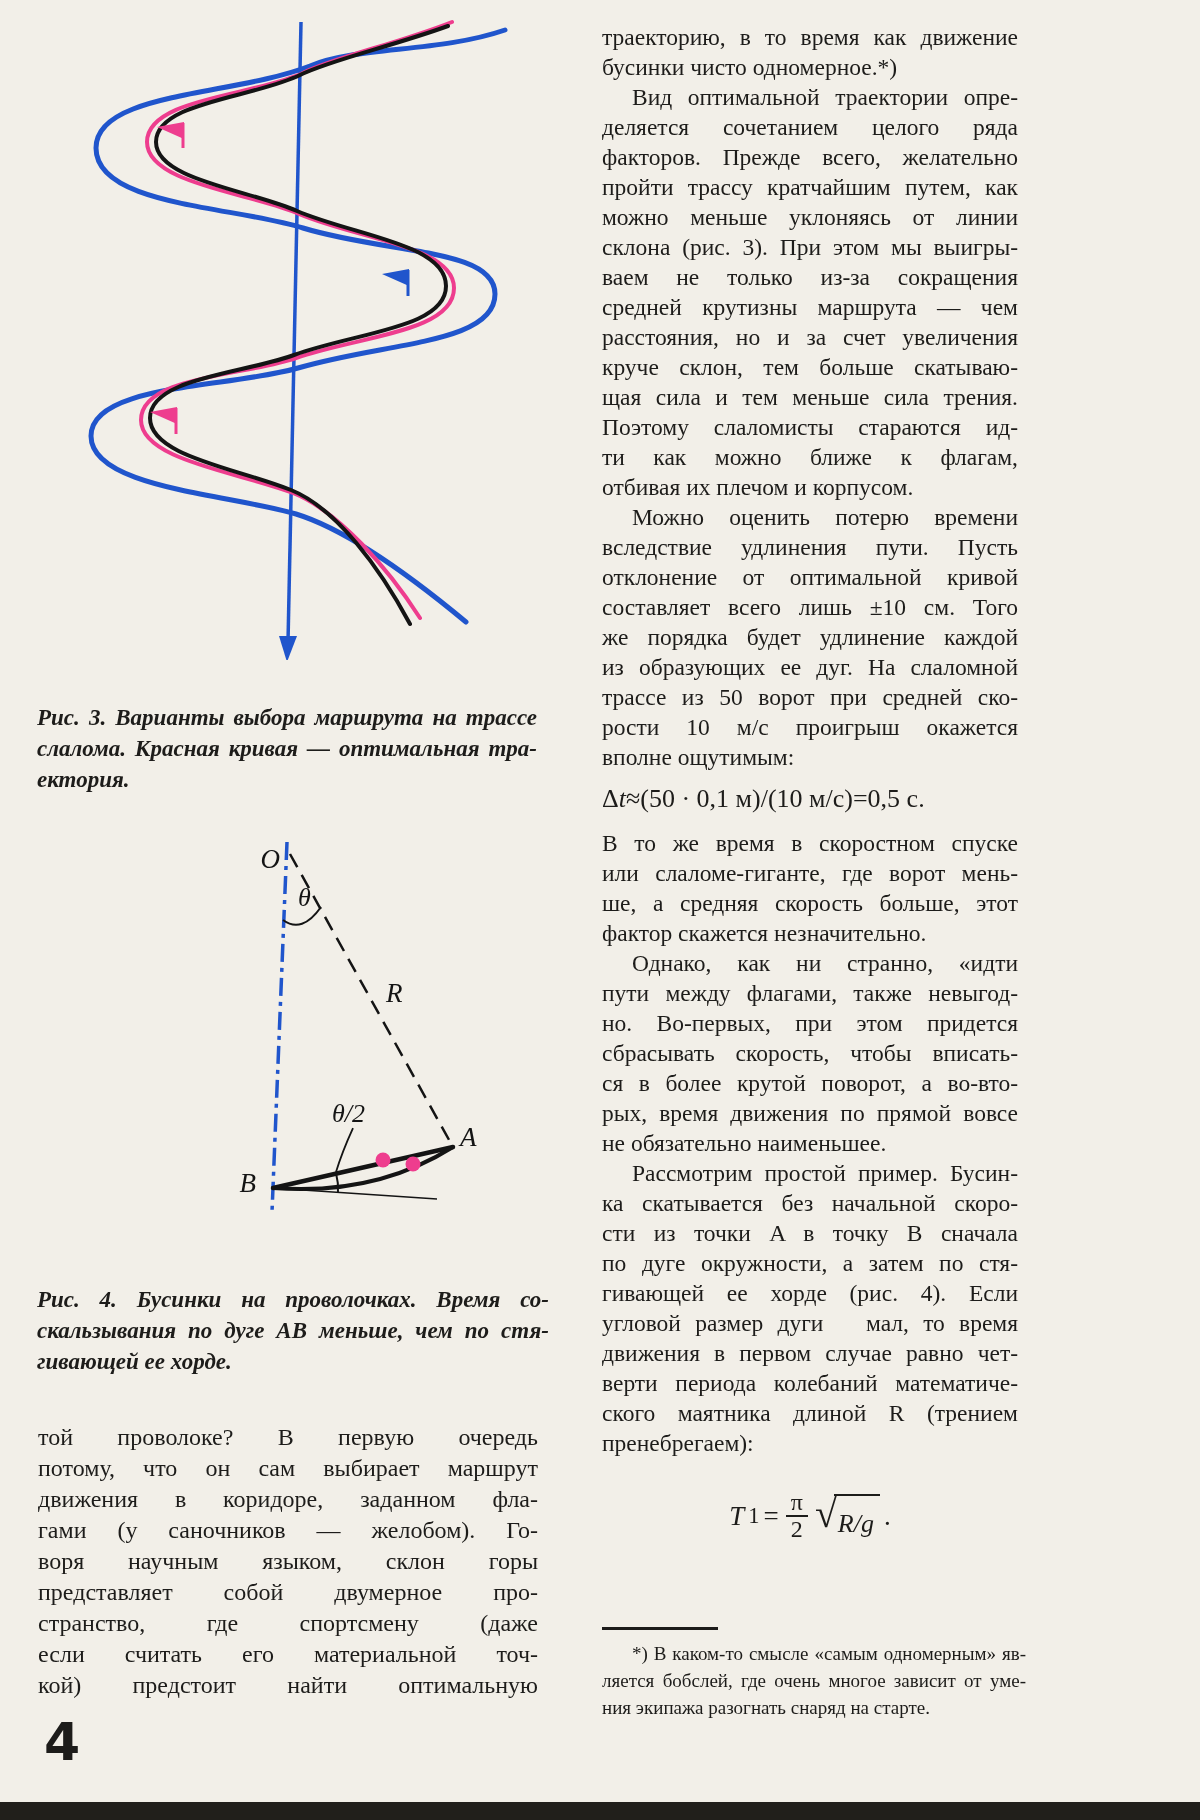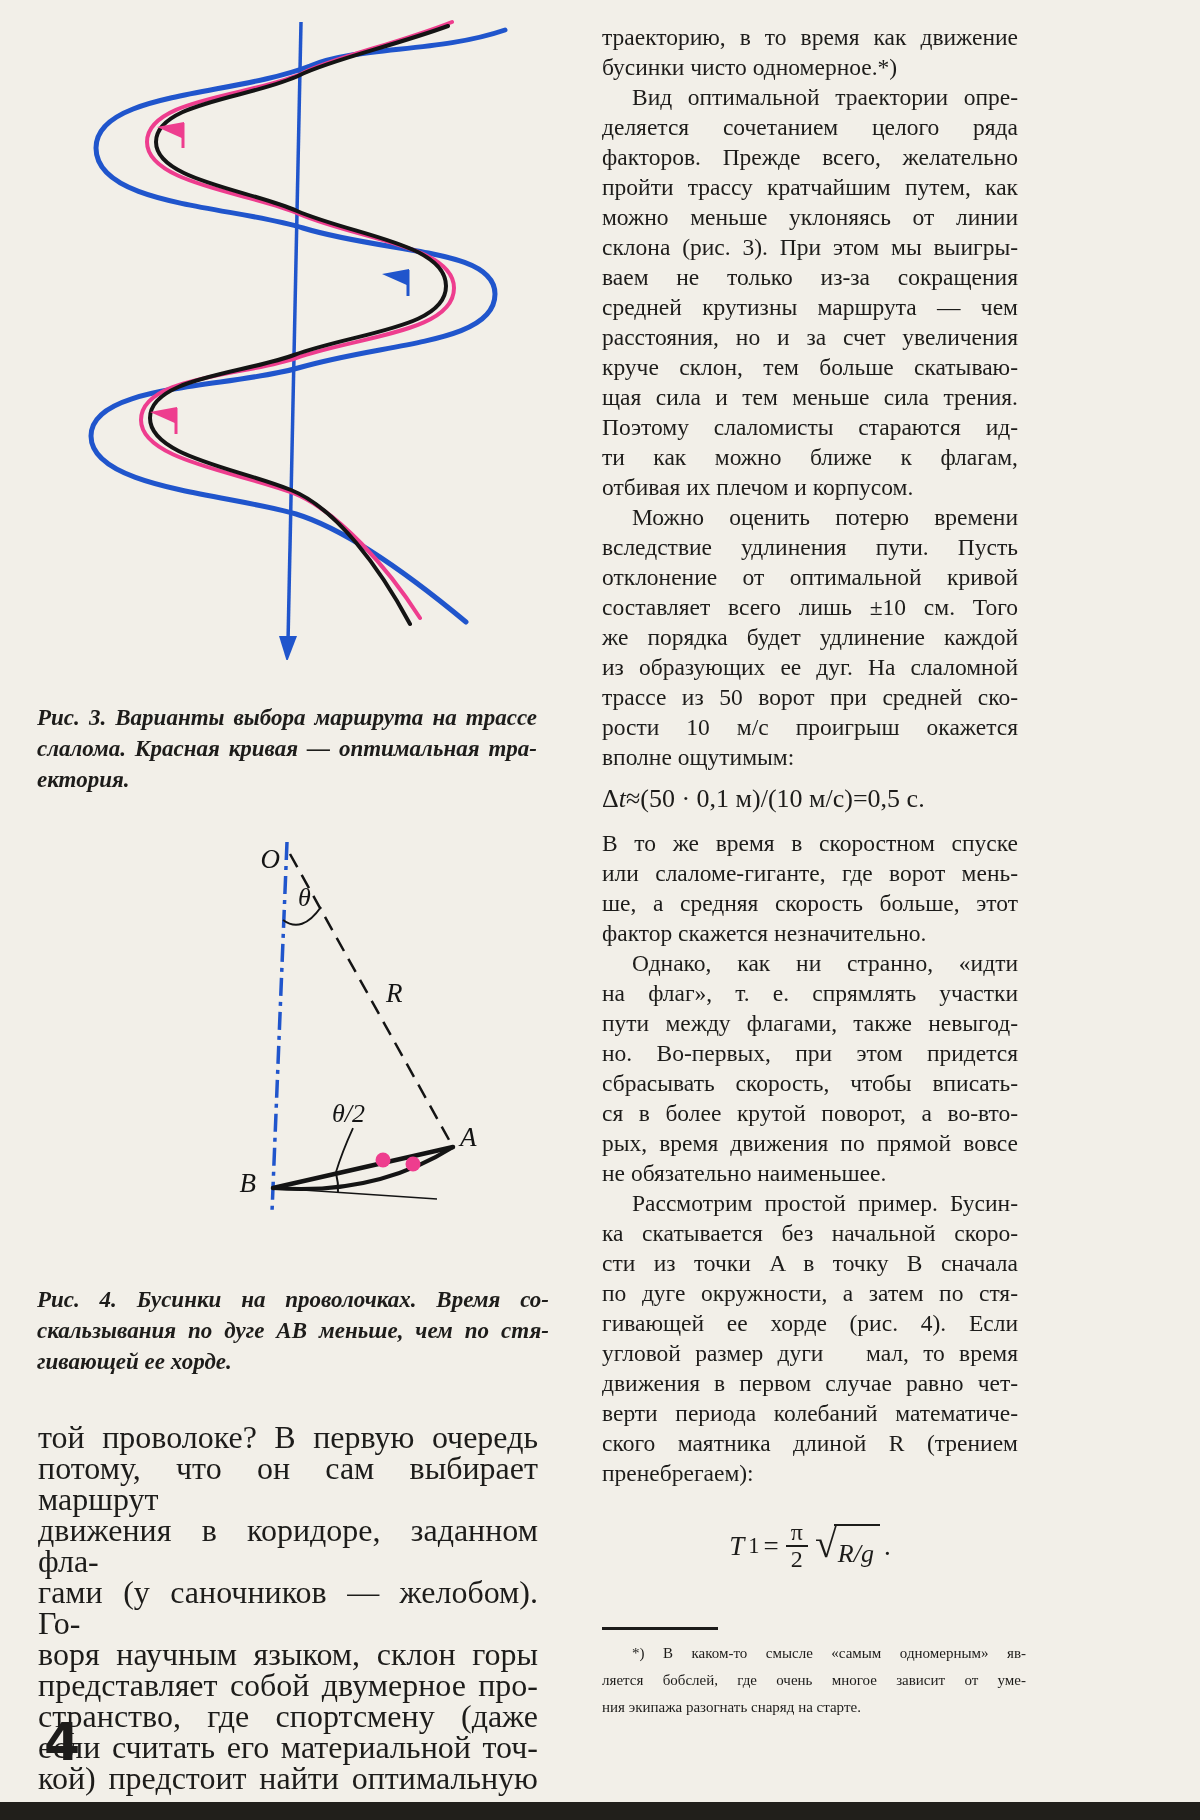--- a/index.html
+++ b/index.html
@@ -12,23 +12,23 @@
   .abs{position:absolute;}
   
   .tline{
     text-align:justify;
     text-align-last:justify;
     white-space:normal;
   }
   .tline.end{text-align-last:left;}
   .tline.ind{text-indent:30px;}
   .body-text{font-size:23.5px;line-height:30px;}
-  .left-body{font-size:32px;line-height:31px;}
+  .left-body{font-size:24px;line-height:31px;}
   .caption{font-style:italic;font-weight:bold;font-size:23px;line-height:31px;}
-  .footnote-text{font-size:15px;line-height:27px;}
+  .footnote-text{font-size:19px;line-height:27px;}
   .formula{
     font-size:26px;margin:10px 0 12px 0;height:34px;line-height:34px;
   }
   .formula-t1{
     text-align:center;font-size:27px;margin:26px 0 0 0;height:64px;
     display:flex;align-items:center;justify-content:center;gap:4px;
   }
   .formula-t1 i{font-family:"Liberation Serif",serif;}
   .frac{display:inline-flex;flex-direction:column;align-items:center;font-size:24px;margin:0 3px;}
   .frac .num{display:block;line-height:1.05;padding:0 5px;border-bottom:2px solid #1d1c1a;}
@@ -154,21 +154,20 @@
     </div>
   <div class="formula">
     <span>Δ</span><i>t</i><span>≈(50 · 0,1 м)/(10 м/с)=0,5 с.</span>
   </div>
   <div>
       <div class="tline">В то же время в скоростном спуске</div>
       <div class="tline">или слаломе-гиганте, где ворот мень-</div>
       <div class="tline">ше, а средняя скорость больше, этот</div>
       <div class="tline end">фактор скажется незначительно.</div>
       <div class="tline ind">Однако, как ни странно, «идти</div>
-      <div class="tline">на флаг», т. е. спрямлять участки</div>
       <div class="tline">пути между флагами, также невыгод-</div>
       <div class="tline">но. Во-первых, при этом придется</div>
       <div class="tline">сбрасывать скорость, чтобы вписать-</div>
       <div class="tline">ся в более крутой поворот, а во-вто-</div>
       <div class="tline">рых, время движения по прямой вовсе</div>
       <div class="tline end">не обязательно наименьшее.</div>
       <div class="tline ind">Рассмотрим простой пример. Бусин-</div>
       <div class="tline">ка скатывается без начальной скоро-</div>
       <div class="tline">сти из точки A в точку B сначала</div>
       <div class="tline">по дуге окружности, а затем по стя-</div>

